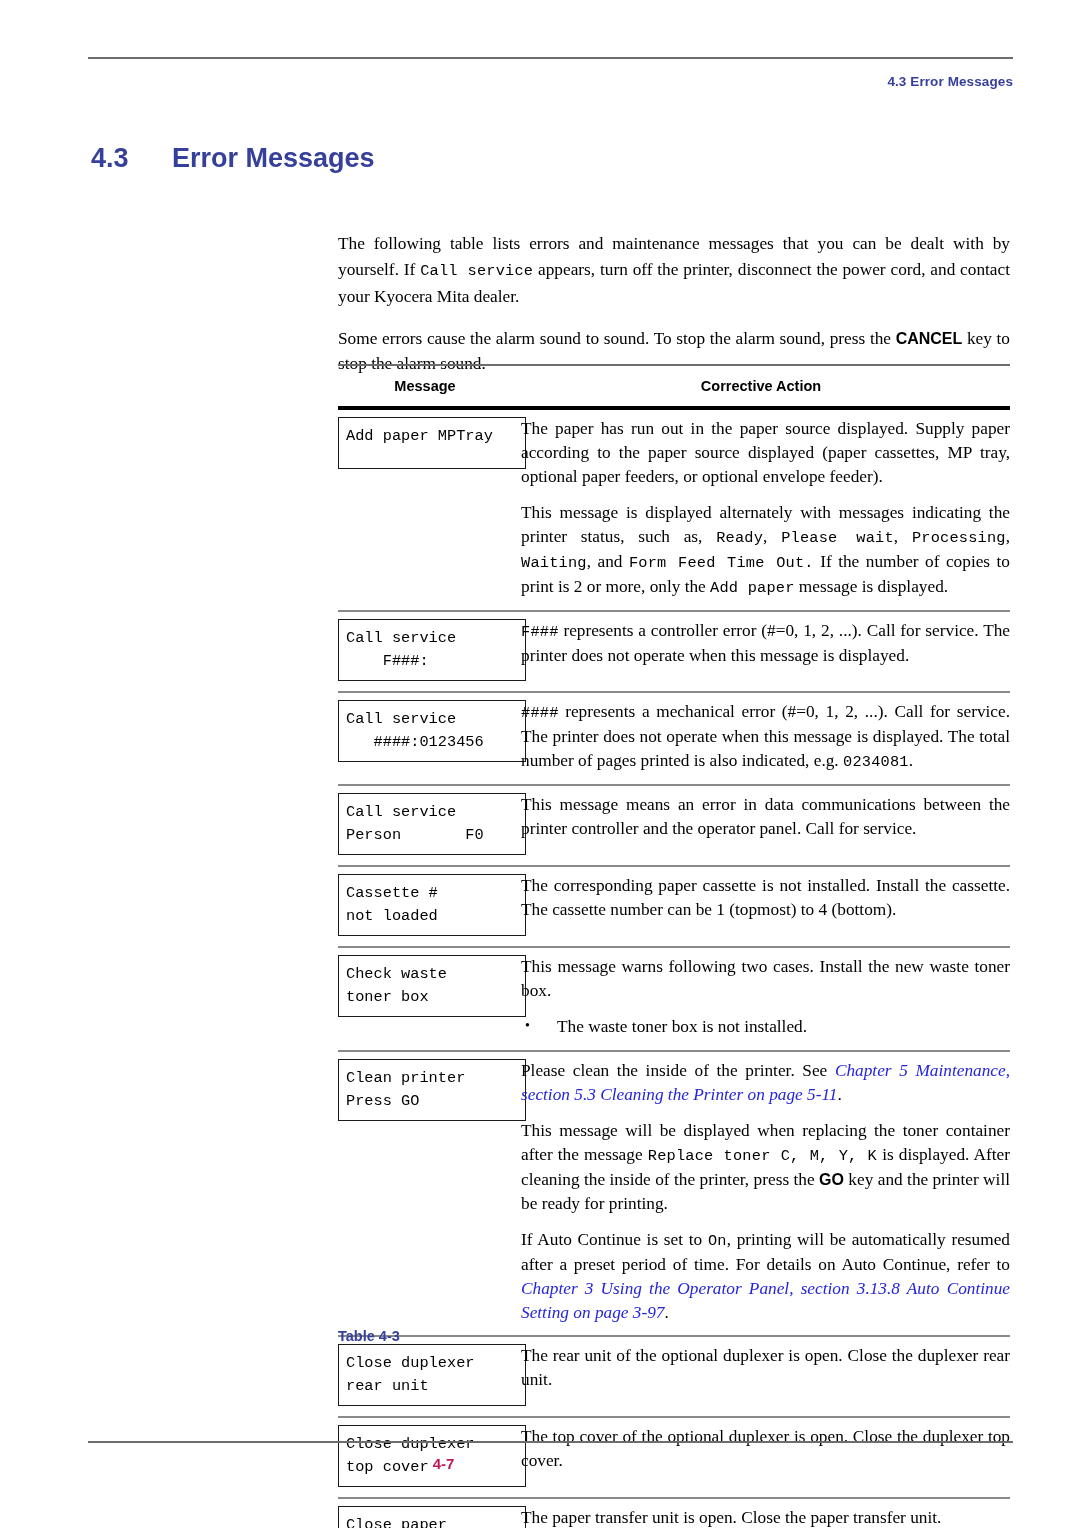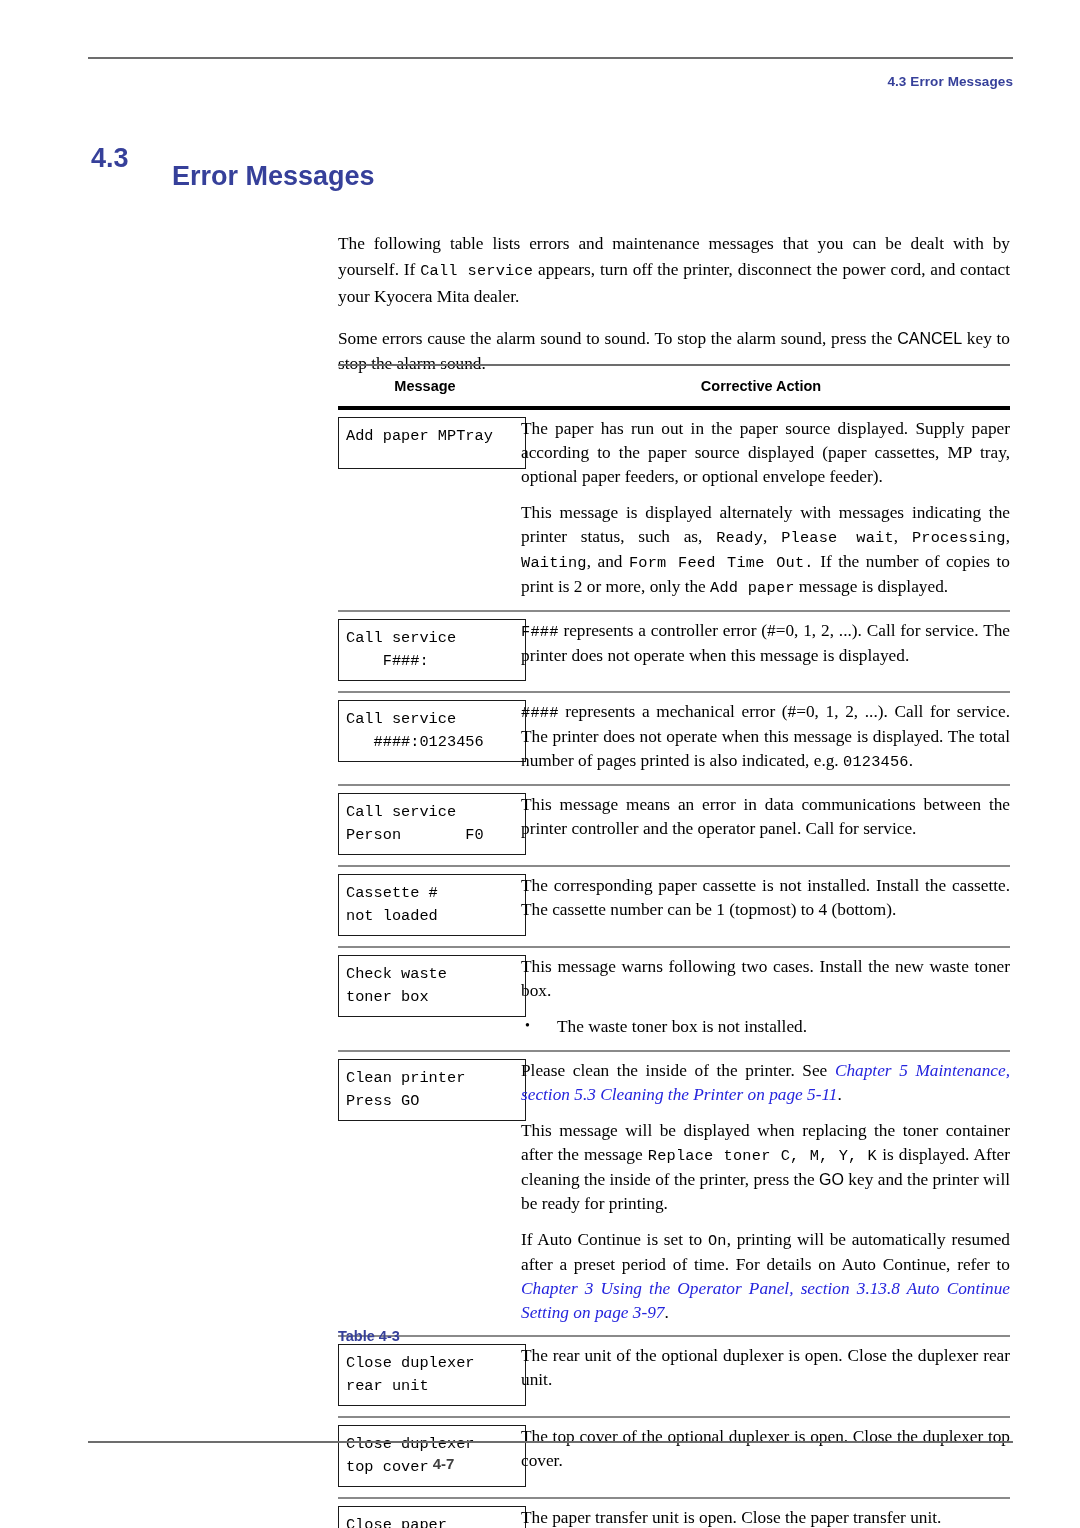--- a/index.html
+++ b/index.html
@@ -52,21 +52,20 @@
     color: #36409a;
   }
   .sec-title {
     position: absolute;
     left: 172px;
     top: 143px;
     font-family: "Liberation Sans", sans-serif;
     font-weight: bold;
     font-size: 27px;
     color: #36409a;
-    margin-top: 18px;
   }
 
   
   .col {
     position: absolute;
     left: 338px;
     top: 231px;
     width: 672px;
   }
   p.body {
@@ -78,21 +77,21 @@
   }
   p.body:last-child { margin-bottom: 0; }
 
   code, .mono {
     font-family: "Liberation Mono", monospace;
     font-size: 15.3px;
     letter-spacing: 0.2px;
   }
   .kbd {
     font-family: "Liberation Sans", sans-serif;
-    font-weight: normal;
+    font-weight: bold;
     font-size: 16px;
   }
   .lnk {
     color: #2424dd;
     font-style: italic;
   }
 
   
   .tbl {
     position: absolute;
@@ -201,21 +200,21 @@
   }
   .folio {
     position: absolute;
     top: 1455px;
     left: 0;
     width: 887px;
     text-align: center;
     font-family: "Liberation Sans", sans-serif;
     font-weight: bold;
     font-size: 15px;
-    color: #404040;
+    color: #be185d;
   }
 </style>
 </head>
 <body>
 
 <div class="page">
 
   <div class="head-rule"></div>
   <div class="head-text">4.3 Error Messages</div>
 
@@ -254,21 +253,21 @@
             <p class="act-p"><code class="mono">F###</code><span> represents a controller error (#=0, 1, 2, ...). Call for service. The printer does not operate when this message is displayed.</span></p>
           </div>
         </div>
         <div class="rowsep"></div>
         <div class="row">
           <div class="cell-msg">
             <div class="msgbox">Call service
    ####:0123456</div>
           </div>
           <div class="cell-act">
-            <p class="act-p"><code class="mono">####</code><span> represents a mechanical error (#=0, 1, 2, ...). Call for service. The printer does not operate when this message is displayed. The total number of pages printed is also indicated, e.g. </span><code class="mono">0123456</code><span>.</span></p>
+            <p class="act-p"><code class="mono">####</code><span> represents a mechanical error (#=0, 1, 2, ...). Call for service. The printer does not operate when this message is displayed. The total number of pages printed is also indicated, e.g. </span><code class="mono">0234081</code><span>.</span></p>
           </div>
         </div>
         <div class="rowsep"></div>
         <div class="row">
           <div class="cell-msg">
             <div class="msgbox">Call service
 Person       F0</div>
           </div>
           <div class="cell-act">
             <p class="act-p"><span>This message means an error in data communications between the printer controller and the operator panel. Call for service.</span></p>

